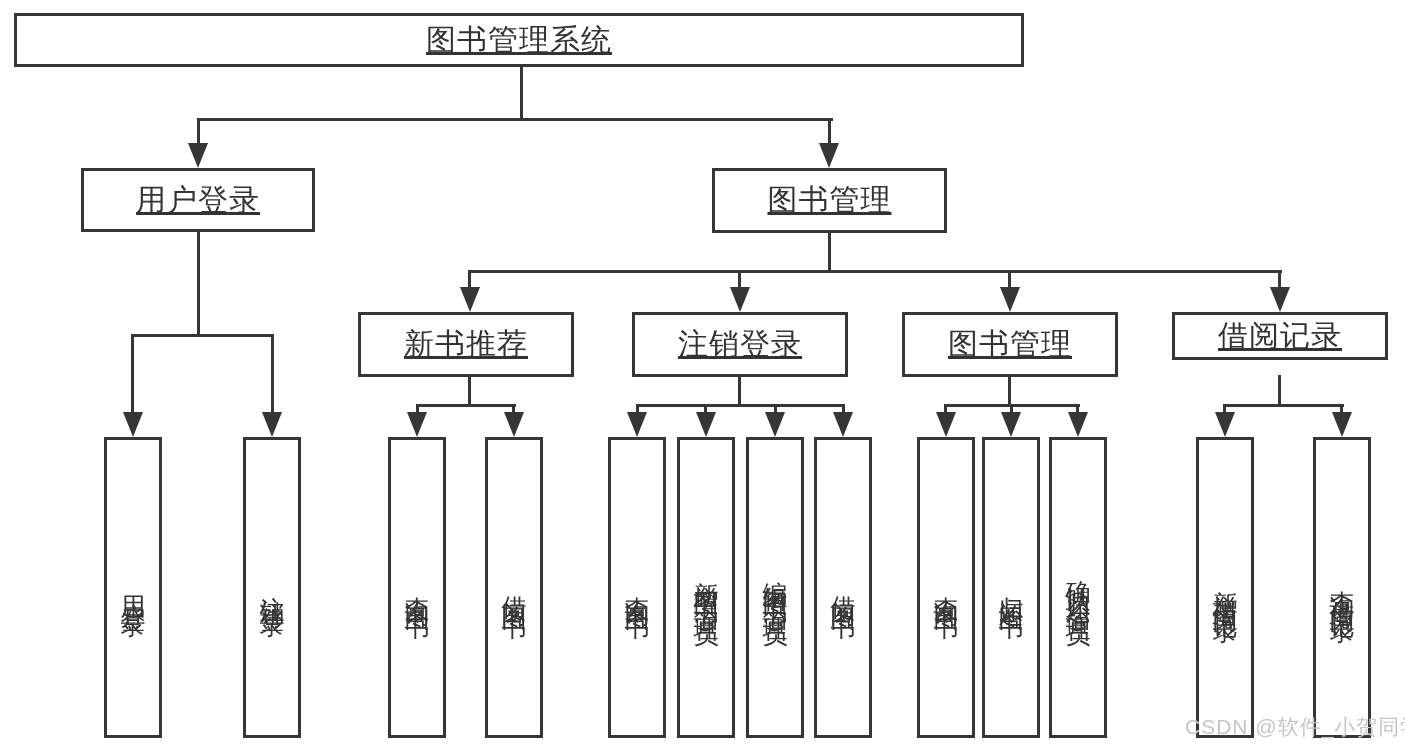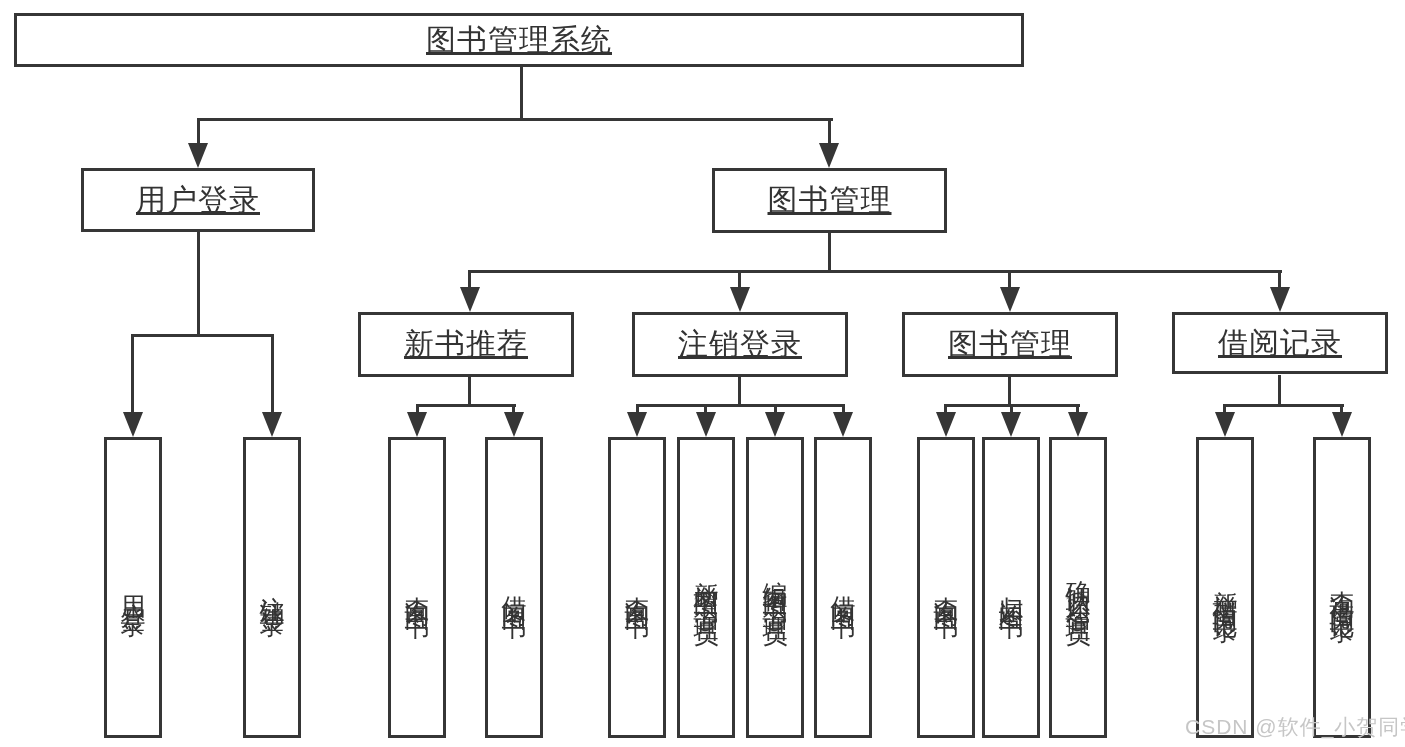--- a/index.html
+++ b/index.html
@@ -145,21 +145,21 @@
 
   <div class="node" style="left:358px;top:312px;width:216px;height:65px">
     <span class="hlabel">新书推荐</span>
   </div>
   <div class="node" style="left:632px;top:312px;width:216px;height:65px">
     <span class="hlabel">注销登录</span>
   </div>
   <div class="node" style="left:902px;top:312px;width:216px;height:65px">
     <span class="hlabel">图书管理</span>
   </div>
-  <div class="node" style="left:1172px;top:312px;width:216px;height:62px">
+  <div class="node" style="left:1172px;top:312px;width:216px;height:48px">
     <span class="hlabel">借阅记录</span>
   </div>
 
   <div class="leaf" style="left:104px">
     <span class="vtext">用户登录</span>
   </div>
   <div class="leaf" style="left:243px">
     <span class="vtext">注销登录</span>
   </div>
   <div class="leaf" style="left:388px">

